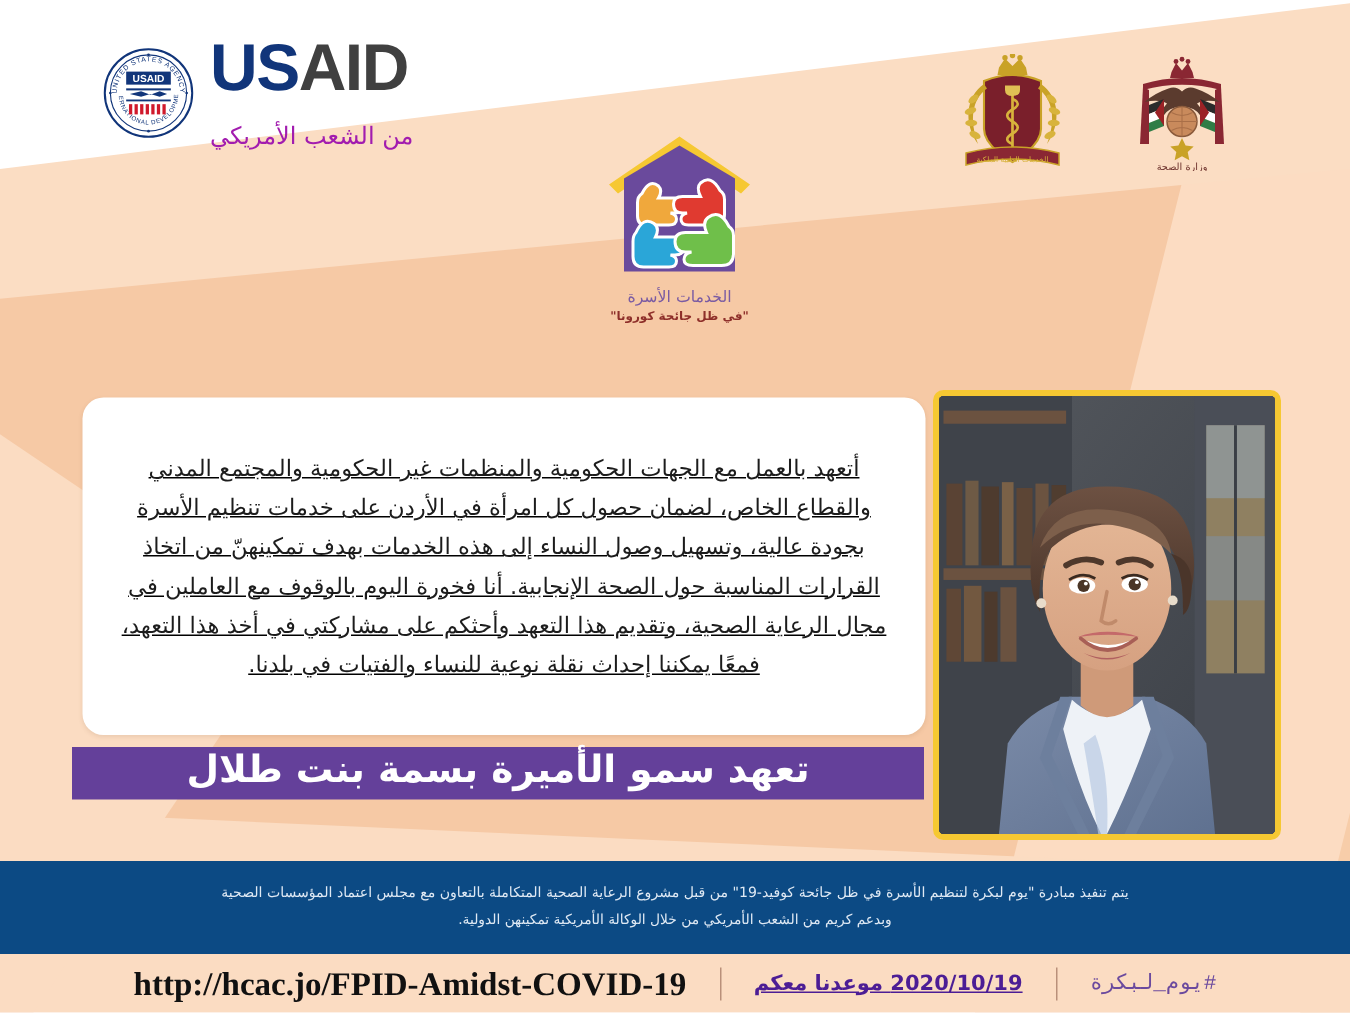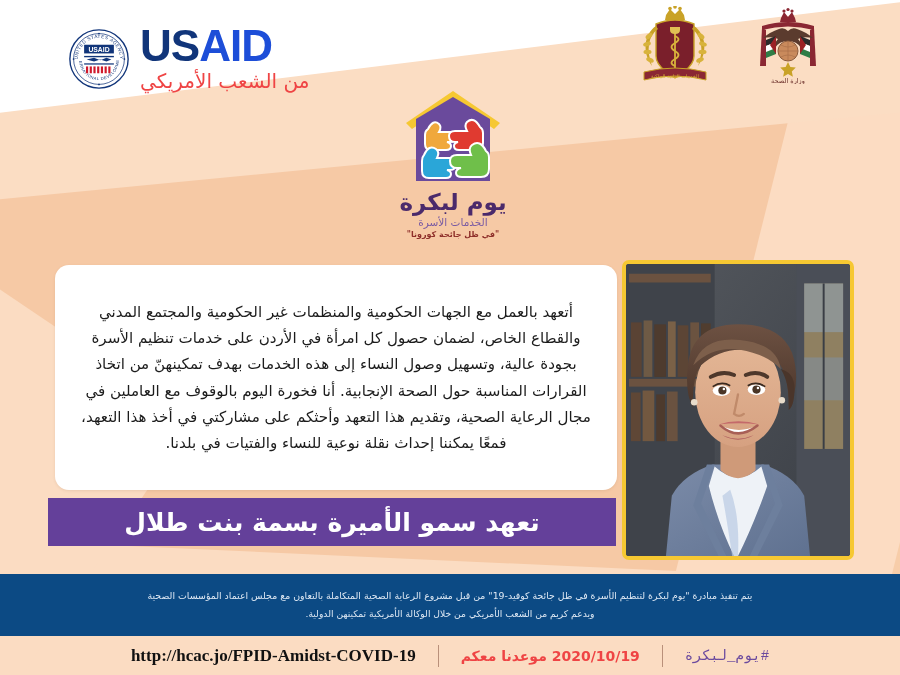--- a/index.html
+++ b/index.html
@@ -85,61 +85,62 @@
   
   .footer {
     position:absolute;
     left:0; top:636px; width:900px; height:39px;
     display:flex; align-items:center; justify-content:center;
     gap:0px;
   }
   .footer-url {
     font-family:"Liberation Serif", serif;
     font-weight:bold;
-    font-size:17px;
+    font-size:22px;
     color:#111111;
     padding-right:22px;
   }
   .footer-sep {
     width:1px; height:22px; background:#b9907a;
   }
   .footer-date {
-    font-size:14px; font-weight:bold; color:#ef4444;
+    font-size:14px; font-weight:bold; color:#4c1d95;
     direction:rtl; padding:0 22px;
     font-family:"DejaVu Sans", sans-serif;
     white-space:nowrap;
+    text-decoration:underline;
   }
   .footer-hash {
     font-size:14px; color:#6b4a9e; direction:rtl;
     padding-left:22px; font-family:Liberation Mono, monospace;
     white-space:nowrap;
   }
 
   
   .usaid {
     position:absolute; left:68px; top:25px;
     display:flex; align-items:center; gap:10px;
   }
   .usaid-seal { width:62px; height:62px; flex:none; }
   .usaid-text { display:flex; flex-direction:column; }
   .usaid-word {
     font-family:"Liberation Sans", sans-serif;
     font-weight:bold; font-size:44px; line-height:.95;
     letter-spacing:-1px;
   }
   .usaid-word .us { color:#11357a;text-align:right; }
-  .usaid-word .aid { color:#1d4ed8; }
+  .usaid-word .aid { color:#404040; }
   .usaid-tag {
-    font-size:20px; color:#ef4444; direction:rtl;
-    text-align:right; margin-top:2px;
-    font-family:"DejaVu Sans", sans-serif;
-  }
-
-  
-  .emblems { position:absolute; right:72px; top:6px; display:flex; gap:34px; align-items:flex-start;justify-content:flex-end; }
+    font-size:16px; color:#a21caf; direction:rtl;
+    text-align:right; margin-top:14px;
+    font-family:"DejaVu Sans", sans-serif;
+  }
+
+  
+  .emblems { position:absolute; right:72px; top:36px; display:flex; gap:34px; align-items:flex-start;justify-content:flex-end; }
   .emblem { position:relative; }
 
   
   .house-logo {
     position:absolute; left:383px; top:83px;
     width:140px; display:flex; flex-direction:column; align-items:center;
   }
   .house-svg { width:130px; height:108px; }
   .logo-title {
     font-size:23px; font-weight:bold; color:#4b2a6b;
@@ -157,33 +158,34 @@
 
   
   .pledge-card {
     position:absolute;
     left:55px; top:265px; width:562px; height:225px;
     background:#ffffff;
     border-radius:14px;
     box-shadow:0 1px 3px rgba(120,80,50,.12);
     display:flex; align-items:center; justify-content:center;
     padding:14px 26px;
+    text-decoration:underline;
   }
   .pledge-text {
     direction:rtl; text-align:center;
     font-size:15.1px; line-height:1.73; color:#1c1c1c;
     font-family:"DejaVu Sans", sans-serif;
   }
 
   
   .name-banner {
     position:absolute;
-    left:48px; top:498px; width:568px; height:48px;
+    left:48px; top:498px; width:568px; height:35px;
     background:#64409a;
-    display:flex; align-items:center; justify-content:center;
+    display:flex; align-items:flex-start; justify-content:center;
   }
   .name-banner span {
     color:#ffffff; font-size:25px; font-weight:bold;
     direction:rtl; letter-spacing:.4px;
     font-family:"DejaVu Sans", sans-serif;
   }
 
   
   .portrait-frame {
     position:absolute;
@@ -346,21 +348,20 @@
       </g>
 
       <g fill="#2aa6d8" stroke="#ffffff" stroke-width="2">
         <path d="M36 72 q5 -11 12 -6 q4 3 1 9 l13 0 q6 0 6 6 q0 6 -6 6 l-3 0 q4 1 4 4 q0 4 -5 4 l-17 0 q-7 0 -7 -7 l0 -10 q0 -4 2 -6 z"></path>
       </g>
 
       <g fill="#6fbf4a" stroke="#ffffff" stroke-width="2">
         <path d="M98 68 q-6 -12 -14 -6 q-4 3 -1 10 l-14 0 q-7 0 -7 6 q0 7 7 7 l4 0 q-5 1 -5 5 q0 4 6 4 l19 0 q8 0 8 -8 l0 -12 q0 -4 -3 -6 z"></path>
       </g>
     </svg>
-    <div class="logo-title">يوم لبكرة</div>
     <div class="logo-sub">الخدمات الأسرة</div>
     <div class="logo-sub2">"في ظل جائحة كورونا"</div>
   </div>
 
   <div class="pledge-card">
     <div class="pledge-text">أتعهد بالعمل مع الجهات الحكومية والمنظمات غير الحكومية والمجتمع المدني والقطاع الخاص، لضمان حصول كل امرأة في الأردن على خدمات تنظيم الأسرة بجودة عالية، وتسهيل وصول النساء إلى هذه الخدمات بهدف تمكينهنّ من اتخاذ القرارات المناسبة حول الصحة الإنجابية. أنا فخورة اليوم بالوقوف مع العاملين في مجال الرعاية الصحية، وتقديم هذا التعهد وأحثكم على مشاركتي في أخذ هذا التعهد، فمعًا يمكننا إحداث نقلة نوعية للنساء والفتيات في بلدنا.</div>
   </div>
 
   <div class="name-banner">
     <span>تعهد سمو الأميرة بسمة بنت طلال</span>

